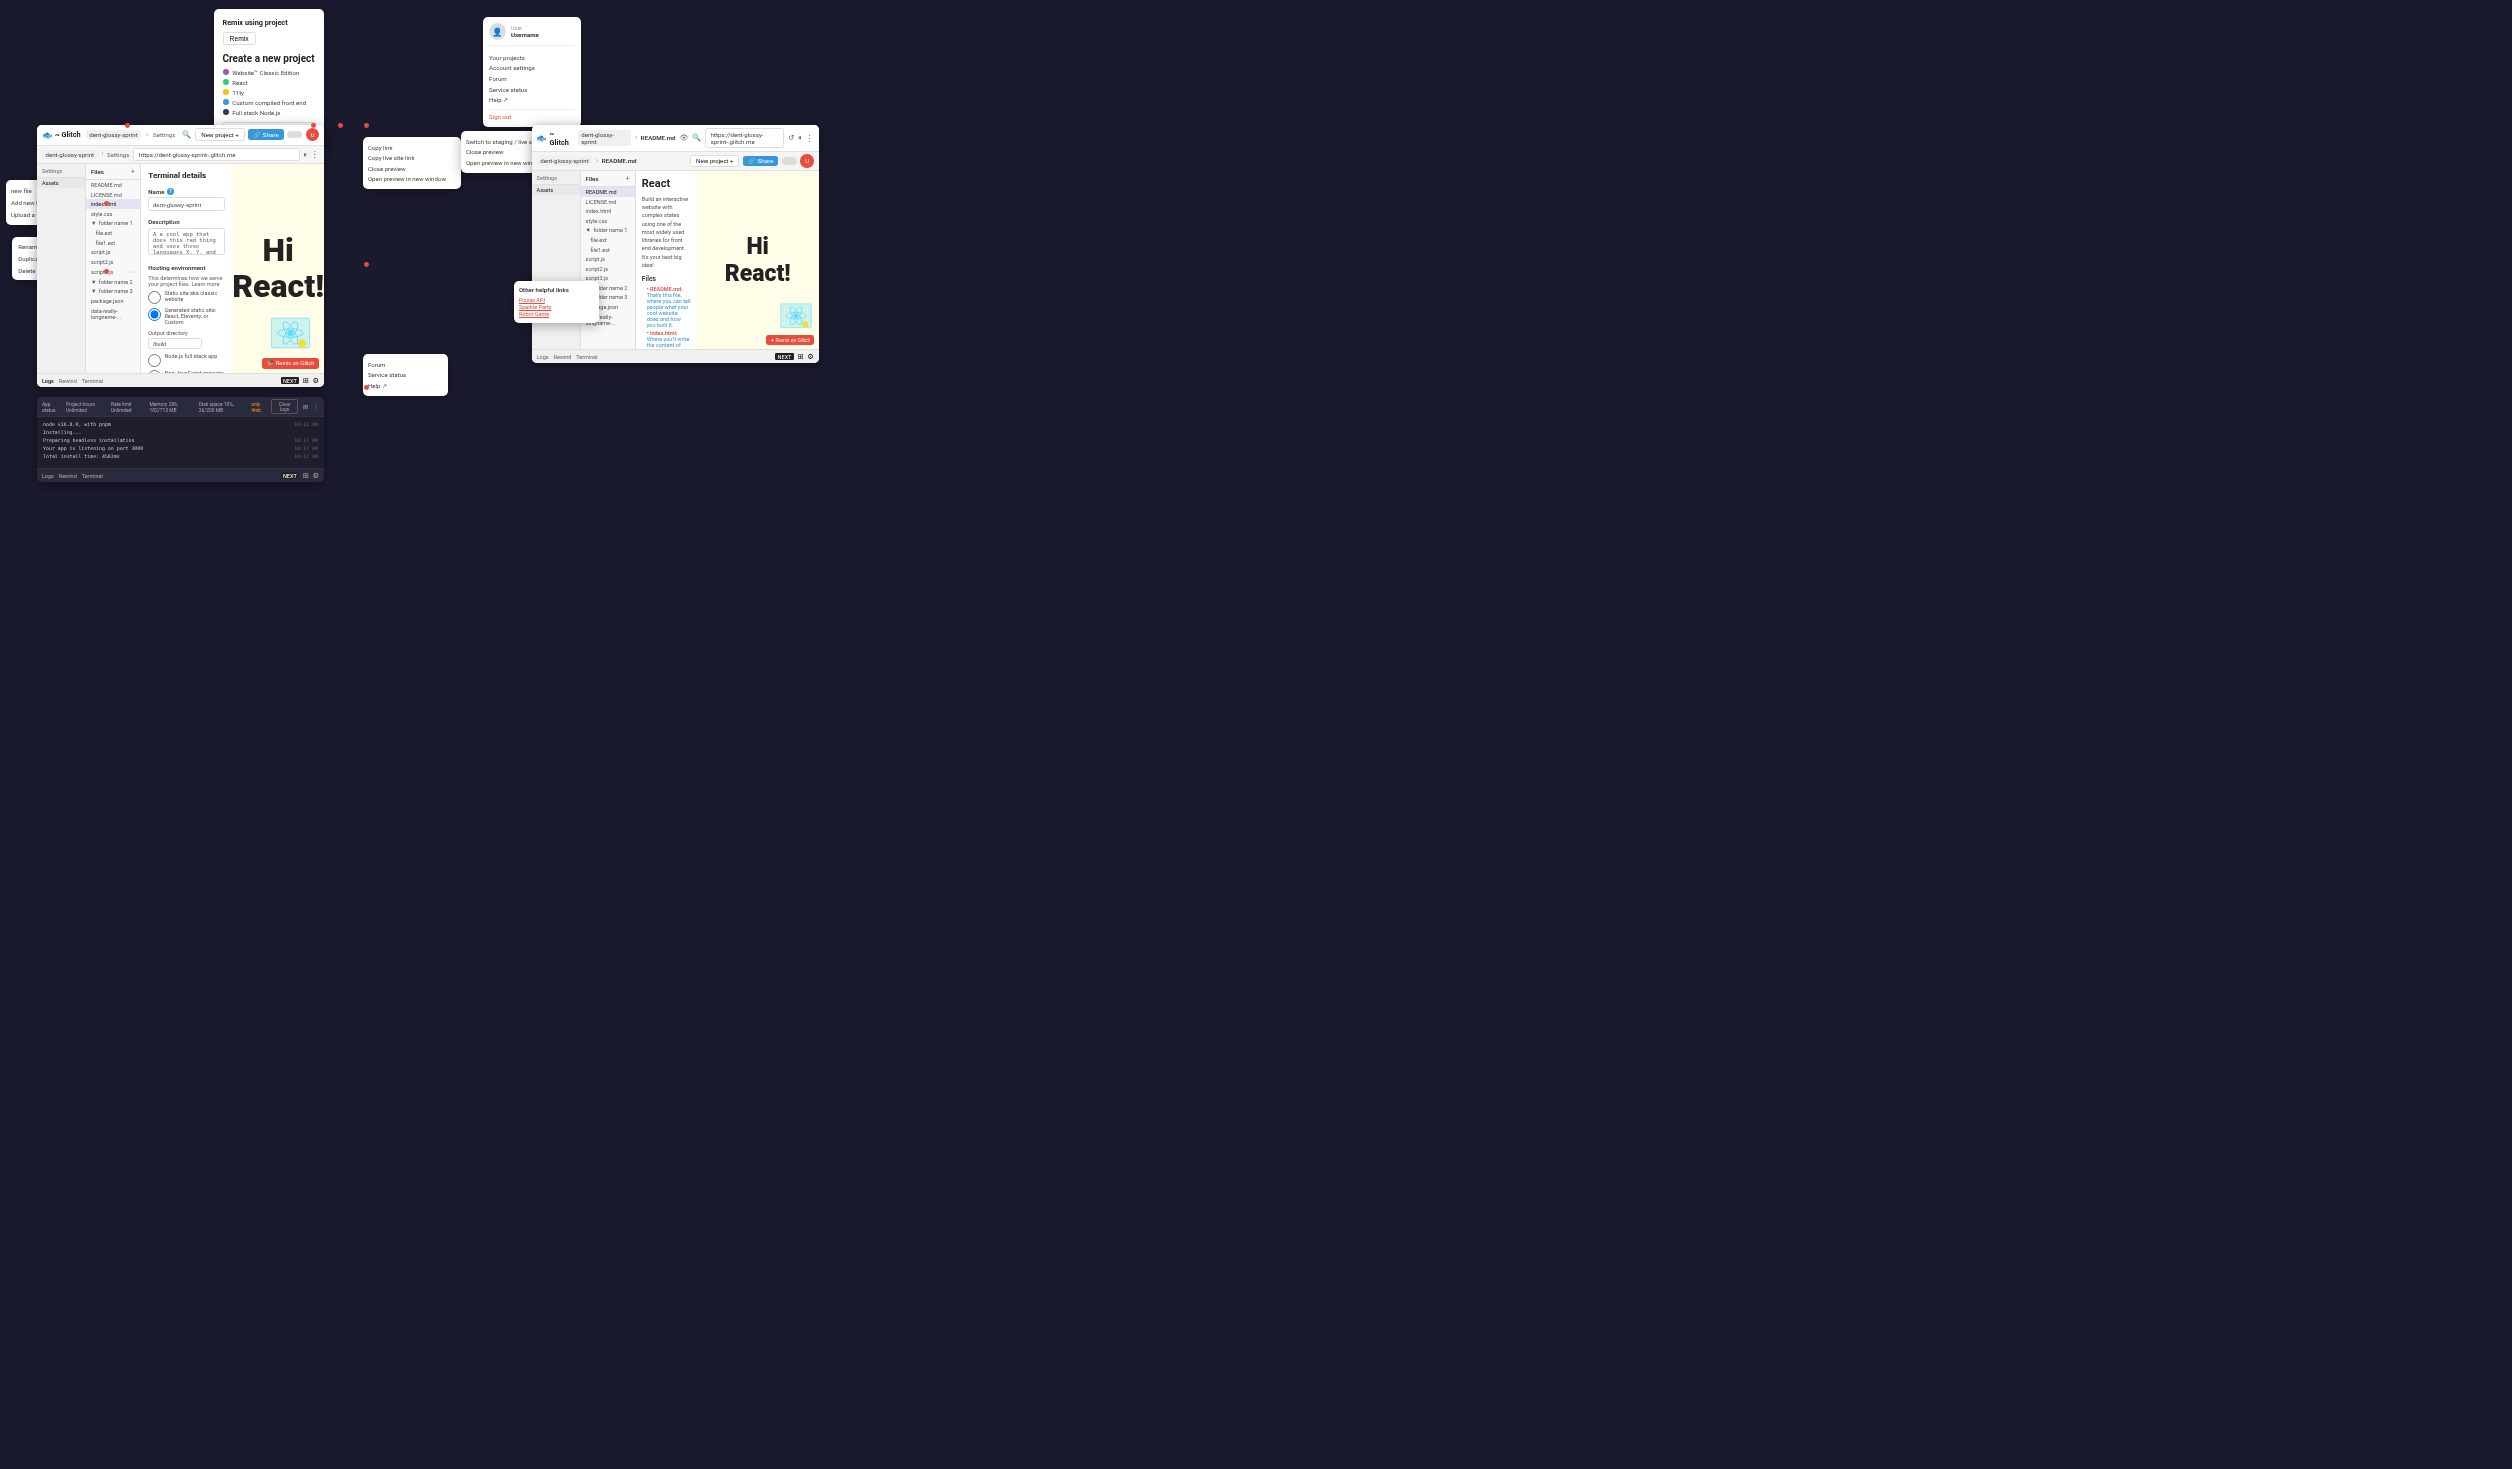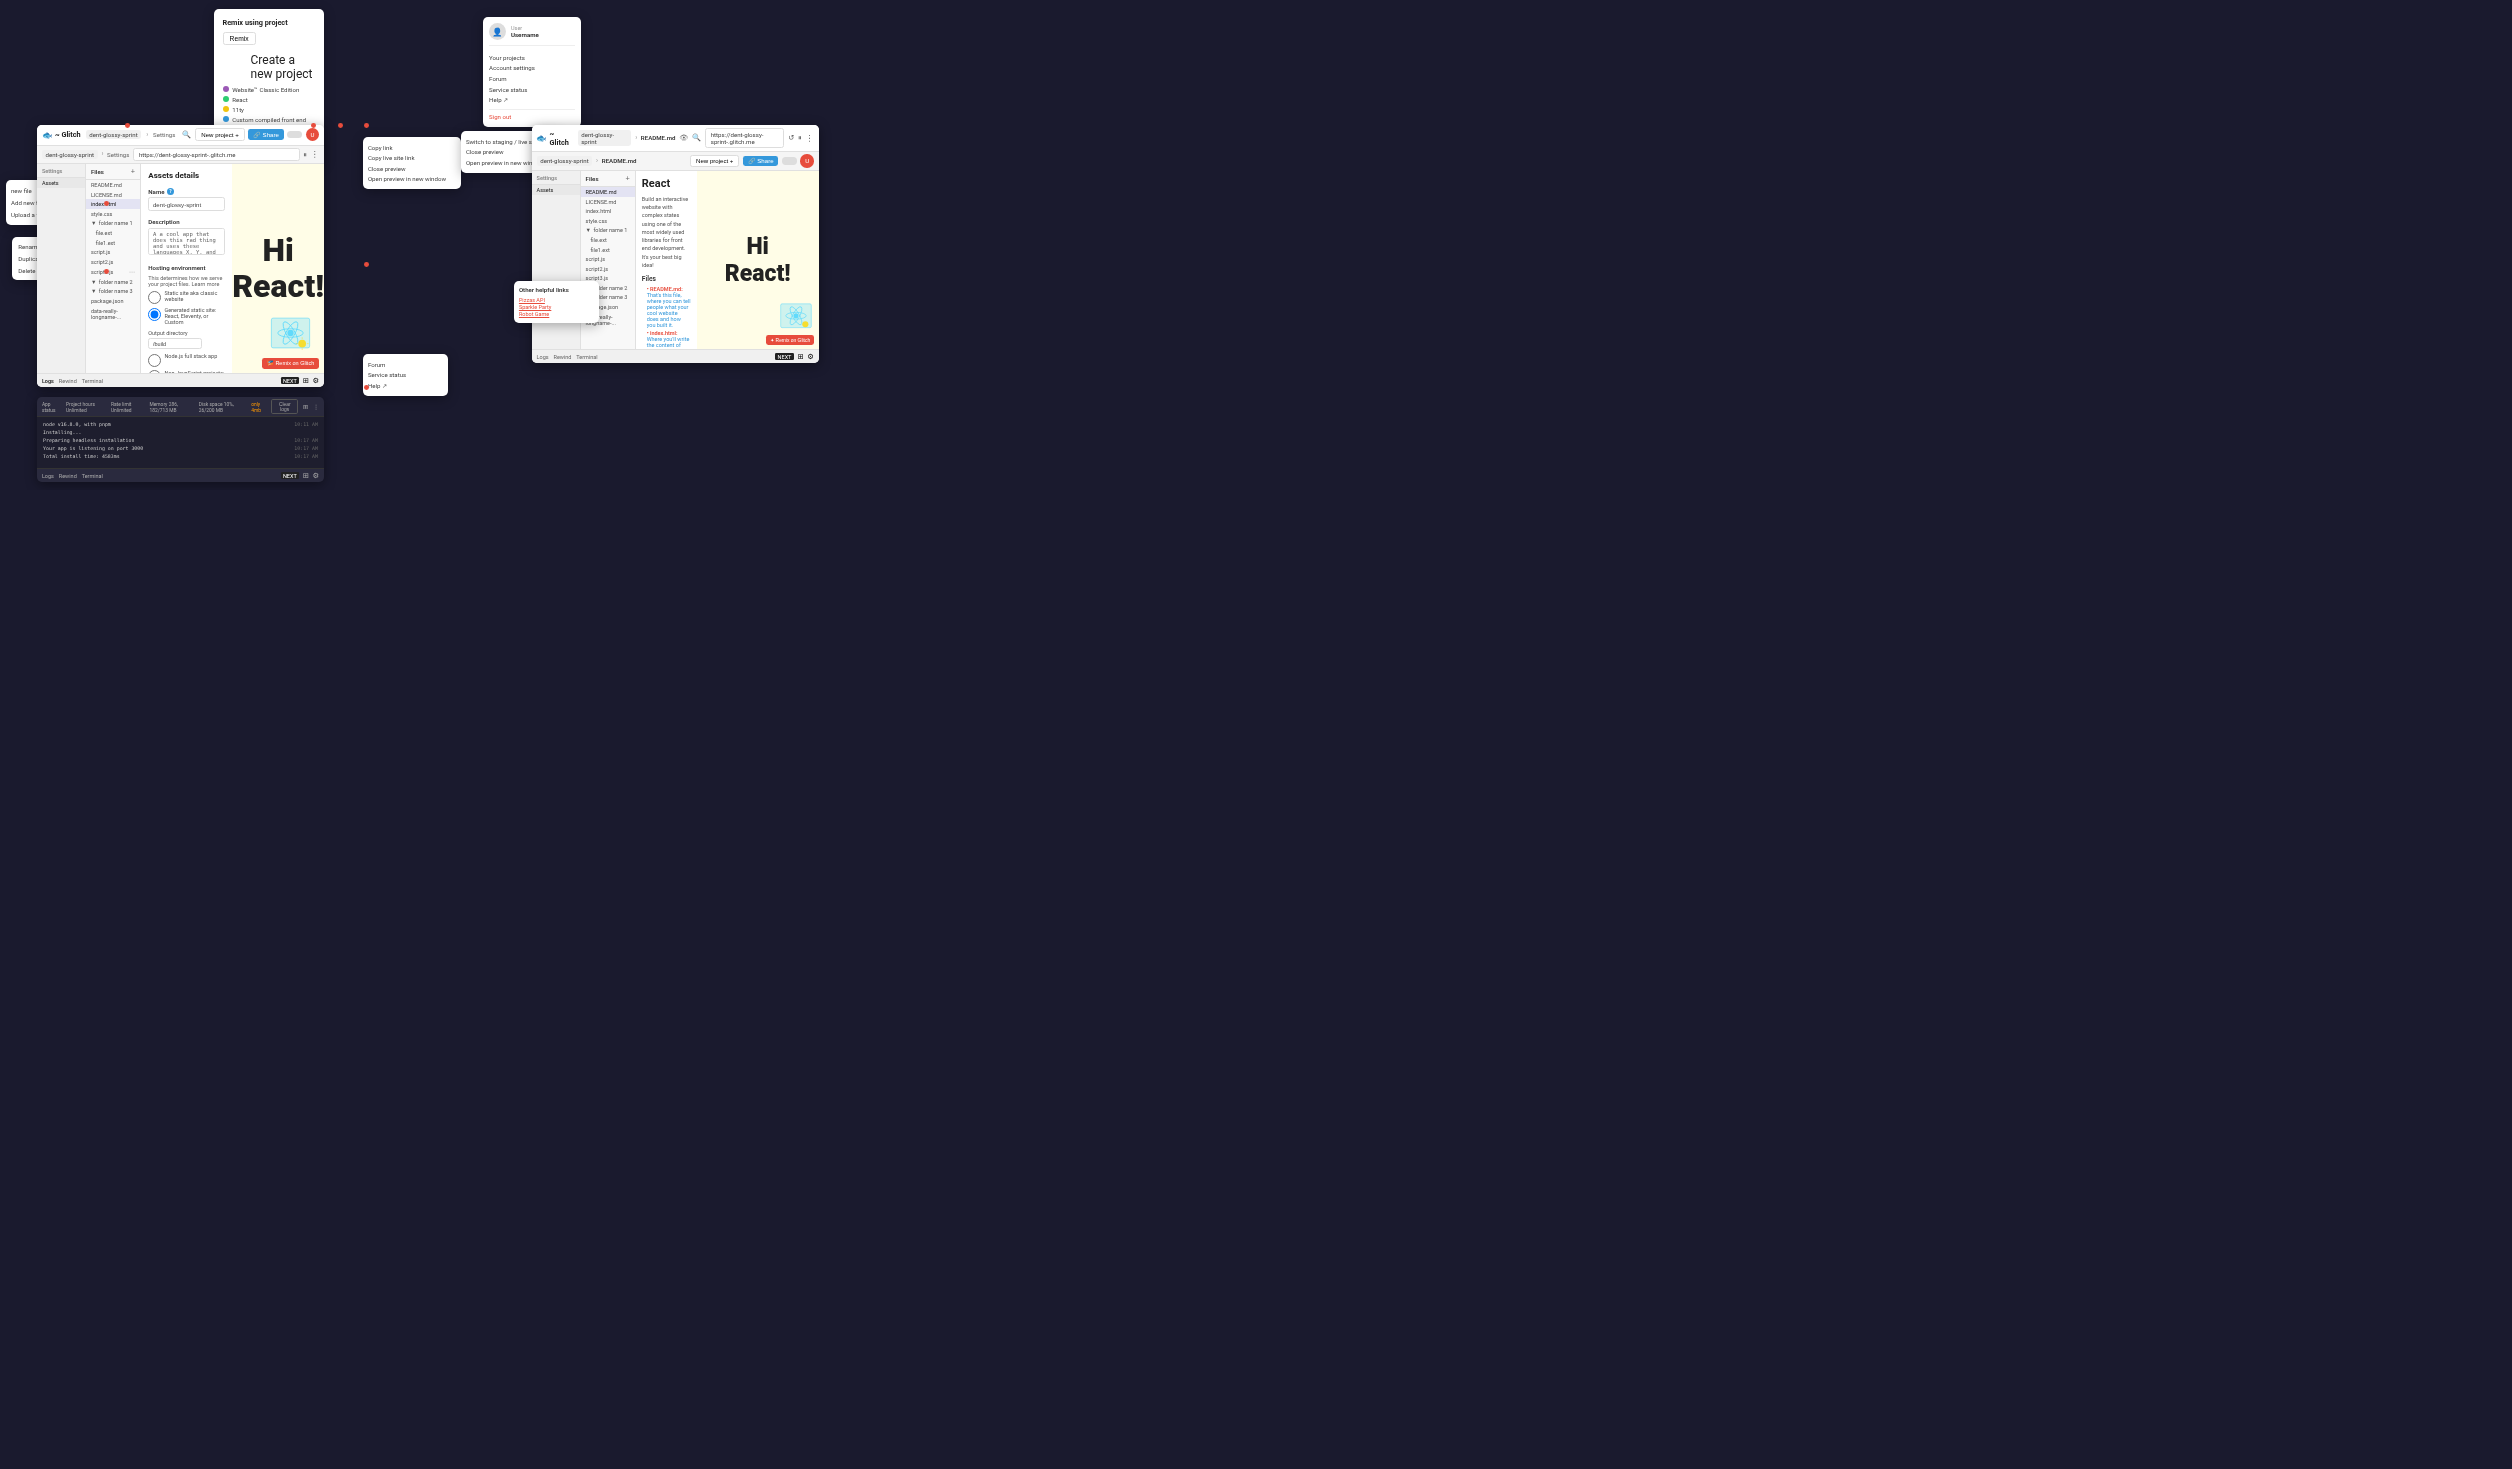--- a/index.html
+++ b/index.html
@@ -37,25 +37,24 @@
     .remix-btn {
       background: #fff;
       border: 0.6px solid #ddd;
       border-radius: 2.4px;
       padding: 2.4px 6.1px;
       font-size: 6.7px;
       cursor: pointer;
       margin-bottom: 7.3px;
     }
     .remix-popup h4 {
-      font-size: 12px;
-      font-weight: 400;
+      font-size: 10px;
+      font-weight: 700;
       margin-bottom: 4.9px;
       color: #222;
-      margin-left: 28px;
     }
     .project-option {
       display: flex;
       align-items: center;
       gap: 3.7px;
       margin-bottom: 3.1px;
       font-size: 6.1px;
       color: #444;
     }
     .dot {
@@ -923,21 +922,21 @@
       <div class="file-item">
         <span>package.json</span>
       </div>
       <div class="file-item">
         <span>data-really-longname-...</span>
       </div>
     </div>
 
     <div class="main-content">
       <div class="project-details">
-        <h2>Assets details</h2>
+        <h2>Terminal details</h2>
 
         <div class="detail-section">
           <div class="detail-label">
             <span>Name</span>
             <span class="info-dot">?</span>
           </div>
           <input class="detail-input" value="dent-glossy-sprint" style="">
         </div>
 
         <div class="detail-section">

